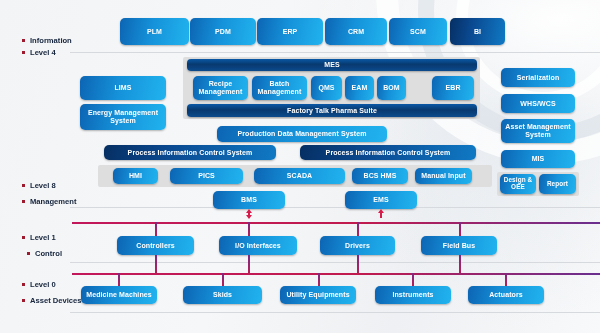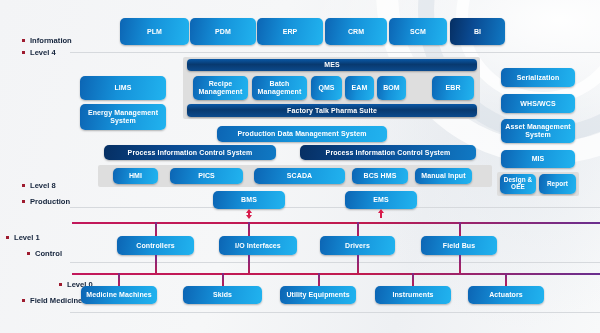--- a/index.html
+++ b/index.html
@@ -98,35 +98,35 @@
     <span class="bul"></span><span>Level 4</span>
   </div>
   <div class="lvl" style="left:22px;top:36px;">
     <span class="bul"></span><span>Information</span>
   </div>
 
   <div class="lvl" style="left:22px;top:181px;">
     <span class="bul"></span><span>Level 8</span>
   </div>
   <div class="lvl" style="left:22px;top:197px;">
-    <span class="bul"></span><span>Production</span>
-  </div>
-
-  <div class="lvl" style="left:6px;top:233px;">
+    <span class="bul"></span><span>Management</span>
+  </div>
+
+  <div class="lvl" style="left:22px;top:233px;">
     <span class="bul"></span><span>Level 1</span>
   </div>
   <div class="lvl" style="left:27px;top:249px;">
     <span class="bul"></span><span>Control</span>
   </div>
 
-  <div class="lvl" style="left:22px;top:280px;margin-left:37px;">
+  <div class="lvl" style="left:22px;top:280px;">
     <span class="bul"></span><span>Level 0</span>
   </div>
   <div class="lvl" style="left:22px;top:296px;">
-    <span class="bul"></span><span>Field Medicine</span>
+    <span class="bul"></span><span>Asset Devices</span>
   </div>
 
   <div class="box light" style="left:120px;top:18px;width:69px;height:27px;">PLM</div>
   <div class="box light" style="left:190px;top:18px;width:66px;height:27px;">PDM</div>
   <div class="box light" style="left:257px;top:18px;width:66px;height:27px;">ERP</div>
   <div class="box light" style="left:325px;top:18px;width:62px;height:27px;">CRM</div>
   <div class="box light" style="left:389px;top:18px;width:58px;height:27px;">SCM</div>
   <div class="box dark" style="left:450px;top:18px;width:55px;height:27px;">BI</div>
 
   <div class="panel" style="left:183px;top:57px;width:297px;height:62px;"></div>

